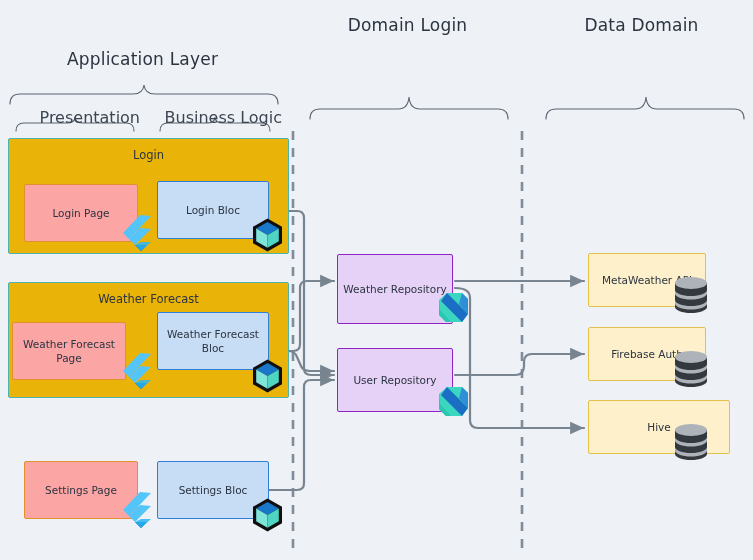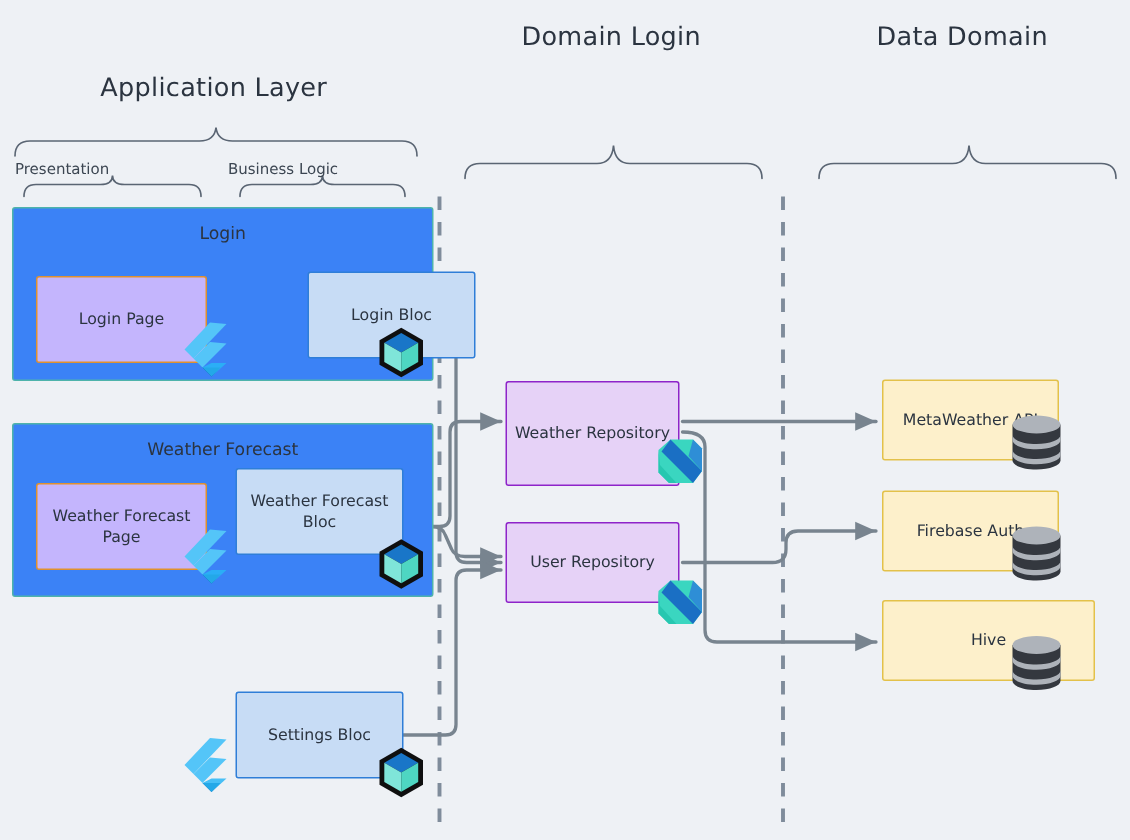--- a/index.html
+++ b/index.html
@@ -32,40 +32,40 @@
     white-space: nowrap;
     font-family: "DejaVu Sans", "Liberation Sans", sans-serif;
   }
   #title-app   { left: 0;    top: 30px; width: 285px; margin-top: 19px; }
   #title-domain{ left: 300px;top: 15px; width: 215px; }
   #title-data  { left: 530px;top: 15px; width: 223px; }
 
   
   .brace-label {
     position: absolute;
-    text-align: left;
-    font-size: 10px;
+    text-align: right;
+    font-size: 16px;
     color: #3c4652;
     white-space: nowrap;
   }
   #label-presentation { left: 10px;  top: 108px; width: 130px; }
   #label-business     { left: 152px; top: 108px; width: 130px; }
 
   
   .svg-layer {
     position: absolute;
     left: 0; top: 0;
     width: 753px; height: 560px;
     pointer-events: none;
   }
 
   
   .group-box {
     position: absolute;
-    background: #3b82f6;
+    background: #eab308;
     border: 1.4px solid #4eb3ab;
     border-radius: 2px;
     box-sizing: border-box;
   }
   .group-title {
     position: absolute;
     left: 0; right: 0;
     top: 9px;
     text-align: center;
     font-size: 11.5px;
@@ -82,36 +82,36 @@
     border-radius: 2px;
     display: flex;
     align-items: center;
     justify-content: center;
     text-align: center;
     font-size: 10.5px;
     line-height: 1.35;
     color: #2b3440;
     padding: 2px 4px;
   }
-  .node-page { background: #c4b5fd; border: 1.3px solid #e0912e; }
+  .node-page { background: #fca5a5; border: 1.3px solid #e0912e; }
   .node-bloc { background: #c7dcf5; border: 1.3px solid #2f7ed8; }
   .node-repo { background: #e6d2f7; border: 1.6px solid #8e24c9; }
   .node-data { background: #fdf0cb; border: 1.3px solid #e3c14a; }
 
   
   #node-login-page        { left: 24px;  top: 184px; width: 114px; height: 58px; }
-  #node-login-bloc        { left: 157px; top: 181px; width: 112px; height: 58px; margin-left: 48px; }
-  #node-weather-page      { left: 24px;  top: 322px; width: 114px; height: 58px; }
+  #node-login-bloc        { left: 157px; top: 181px; width: 112px; height: 58px; }
+  #node-weather-page      { left: 12px;  top: 322px; width: 114px; height: 58px; }
   #node-weather-bloc      { left: 157px; top: 312px; width: 112px; height: 58px; }
   #node-settings-page     { left: 24px;  top: 461px; width: 114px; height: 58px; }
   #node-settings-bloc     { left: 157px; top: 461px; width: 112px; height: 58px; }
 
   
   #node-weather-repo { left: 337px; top: 254px; width: 116px; height: 70px; }
-  #node-user-repo    { left: 337px; top: 348px; width: 116px; height: 54px; }
+  #node-user-repo    { left: 337px; top: 348px; width: 116px; height: 64px; }
 
   
   #node-metaweather { left: 588px; top: 253px; width: 118px; height: 54px; }
   #node-firebase    { left: 588px; top: 327px; width: 118px; height: 54px; }
   #node-hive        { left: 588px; top: 400px; width: 142px; height: 54px; }
 
   
   .badge {
     position: absolute;
     pointer-events: auto;
@@ -194,20 +194,21 @@
     <div class="group-title">Login</div>
   </div>
   <div class="group-box" id="group-weather">
     <div class="group-title">Weather Forecast</div>
   </div>
 
   <div class="node node-page" id="node-login-page">Login Page</div>
   <div class="node node-bloc" id="node-login-bloc">Login Bloc</div>
   <div class="node node-page" id="node-weather-page">Weather Forecast Page</div>
   <div class="node node-bloc" id="node-weather-bloc">Weather Forecast Bloc</div>
+  <div class="node node-page" id="node-settings-page">Settings Page</div>
   <div class="node node-bloc" id="node-settings-bloc">Settings Bloc</div>
 
   <div class="node node-repo" id="node-weather-repo">Weather Repository</div>
   <div class="node node-repo" id="node-user-repo">User Repository</div>
 
   <div class="node node-data" id="node-metaweather">MetaWeather API</div>
   <div class="node node-data" id="node-firebase">Firebase Auth</div>
   <div class="node node-data" id="node-hive">Hive</div>
 
   <div class="badge" id="badge-flutter-login">

